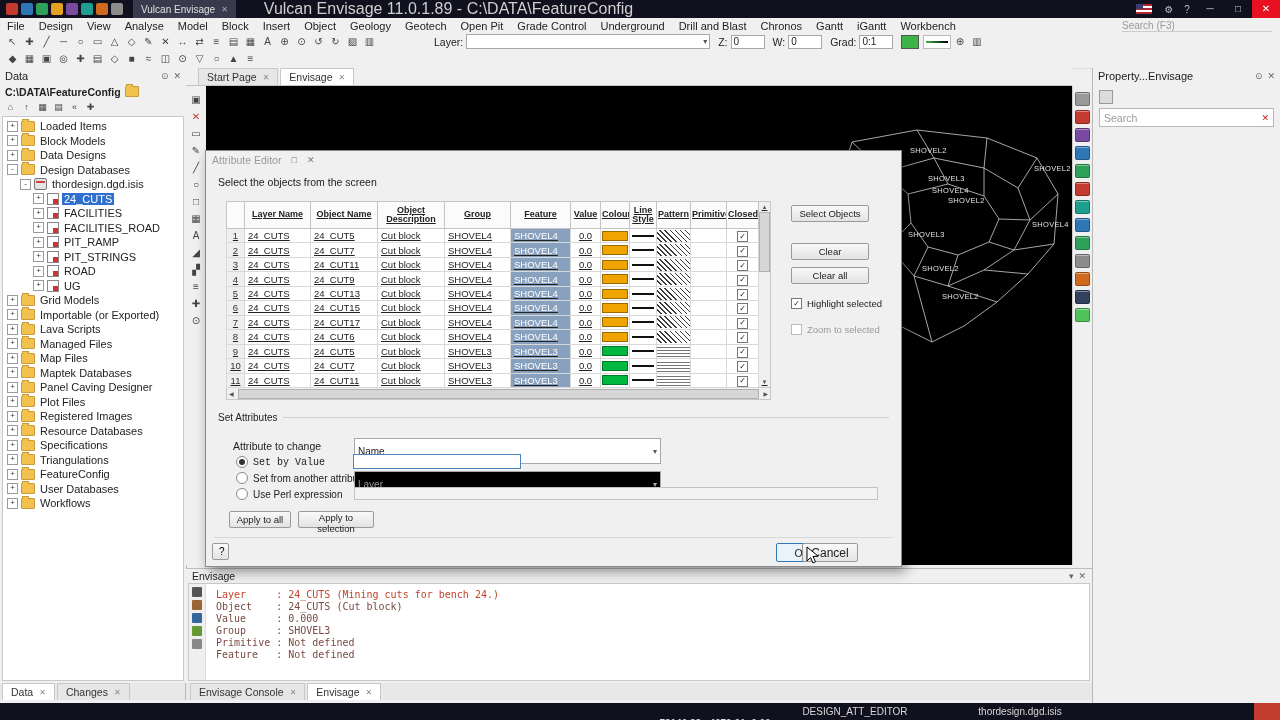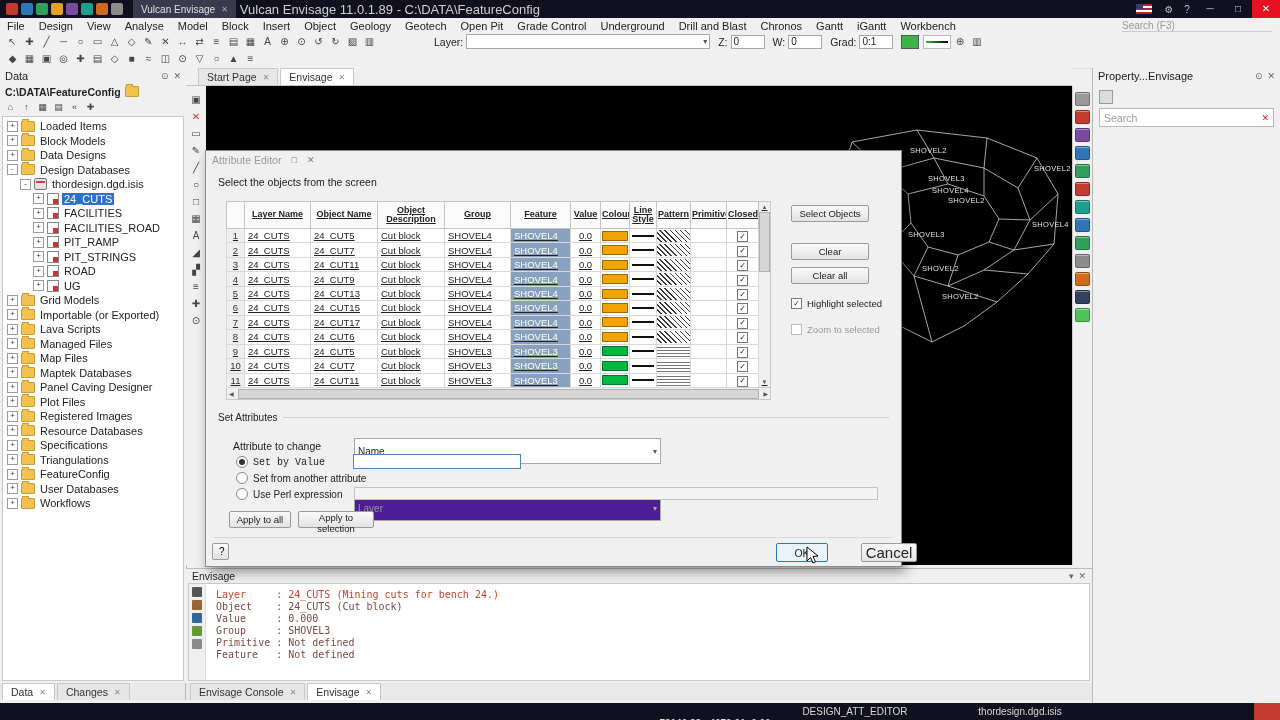--- a/index.html
+++ b/index.html
@@ -5,21 +5,21 @@
   html,body{margin:0;padding:0;background:#333;}
   .app{position:relative;width:1280px;height:720px;overflow:hidden;background:#f0f0f0;
        font-family:"Liberation Sans","DejaVu Sans",sans-serif;font-size:11px;color:#222;
        -webkit-user-select:none;user-select:none;}
   
   .titlebar{position:absolute;left:0;top:0;width:1280px;height:18px;background:#10101e;display:flex;align-items:center;color:#ccc;}
   .tb-icons{display:flex;gap:3px;padding-left:6px;}
   .tb-icon{width:12px;height:12px;border-radius:2px;}
   .tb-tab{margin-left:10px;height:18px;background:#3a3a4e;display:flex;align-items:center;gap:6px;padding:0 8px;font-size:10px;color:#e0e0e0;}
   .tb-tab .tab-x{font-size:8px;color:#aaa;}
-  .tb-title{margin-left:4px;font-size:13px;color:#cfcfcf;white-space:nowrap;}
+  .tb-title{margin-left:28px;font-size:16px;color:#cfcfcf;white-space:nowrap;}
   .tb-right{margin-left:auto;display:flex;align-items:center;height:18px;}
   .flag{width:16px;height:10px;margin-right:8px;position:relative;background:repeating-linear-gradient(#b22234 0 2px,#fff 2px 4px);}
   .flag::before{content:"";position:absolute;left:0;top:0;width:7px;height:5px;background:#3c3b6e;}
   .tb-btn{width:18px;text-align:center;font-size:10px;color:#bbb;}
   .win-btn{width:28px;height:18px;text-align:center;line-height:18px;font-size:10px;color:#ccc;}
   .win-close{background:#e81123;color:#fff;}
   
   .menubar{position:absolute;left:0;top:18px;width:1280px;height:15px;background:#f0f0f0;display:flex;align-items:center;border-bottom:1px solid #e2e2e2;}
   .menu-items{display:flex;}
   .menu-item{padding:0 7px;font-size:11px;color:#222;}
@@ -124,34 +124,34 @@
   .cbrow{position:absolute;display:flex;align-items:center;gap:5px;font-size:9.5px;}
   .cb-highlight{left:585px;top:147px;}
   .cb-zoom{left:585px;top:173px;color:#9a9a9a;}
   .cb-zoom .cbx{border-color:#bbb;}
   .sa-header{position:absolute;left:12px;top:261px;right:12px;display:flex;align-items:center;gap:6px;font-size:10px;color:#222;}
   .sa-line{flex:1;height:1px;background:#d0d0d0;}
   .sa-label{position:absolute;left:27px;top:289px;}
   .dd{position:absolute;height:15px;background:#fff;border:1px solid #a8a8a8;display:flex;align-items:center;justify-content:space-between;padding:12px 3px;box-sizing:border-box;font-size:10px;}
   .dd-attr{left:148px;top:287px;width:307px;}
   .dd-from{left:148px;top:320px;width:307px;height:13px;}
-  .dd.disabled{background:#4c1d95;color:#9a9a9a;margin-top:24px;}
+  .dd.disabled{background:#000000;color:#9a9a9a;}
   .dd.disabled .arr{color:#aaa;}
   .radrow{position:absolute;display:flex;align-items:center;gap:5px;font-size:10px;}
   .r1{left:30px;top:305px;font-family:Liberation Mono, monospace;} .r2{left:30px;top:321px;} .r3{left:30px;top:337px;}
   .radio{width:10px;height:10px;border:1px solid #8a8a8a;border-radius:50%;background:#fff;position:relative;flex:none;}
   .radio.on::after{content:"";position:absolute;left:2px;top:2px;right:2px;bottom:2px;border-radius:50%;background:#333;}
   .val-input{position:absolute;left:147px;top:303px;width:162px;height:13px;border:1px solid #4f87bd;background:#fff;font-size:10px;font-family:inherit;padding:0 2px;}
   .perl-field{position:absolute;left:148px;top:336px;width:524px;height:13px;background:#f3f3f3;border:1px solid #c2c2c2;box-sizing:border-box;}
   .btn-applyall{left:23px;top:360px;width:62px;height:17px;}
   .btn-applysel{left:92px;top:360px;width:76px;height:17px;}
   .dlg-sep{position:absolute;left:8px;right:8px;top:386px;height:1px;background:#d8d8d8;}
   .help-btn{position:absolute;left:6px;top:392px;width:17px;height:17px;border:1px solid #9a9a9a;background:linear-gradient(#f9f9f9,#e3e3e3);border-radius:2px;font-size:10px;font-family:inherit;}
   .btn-ok{left:570px;top:392px;width:52px;height:19px;border:1px solid #2f76b6;background:#e9f3fb;font-size:10.5px;}
-  .btn-cancel{left:655px;top:392px;width:56px;height:19px;font-size:15px;}
+  .btn-cancel{left:596px;top:392px;width:56px;height:19px;font-size:12px;}
   .cursor{position:absolute;left:806px;top:546px;z-index:30;}
 </style>
 </head>
 <body>
 
 <div class="app">
 
   <div class="titlebar">
     <div class="tb-icons" id="tb-icons">
         <span class="tb-icon" style="background: rgb(194, 59, 46);"></span>

